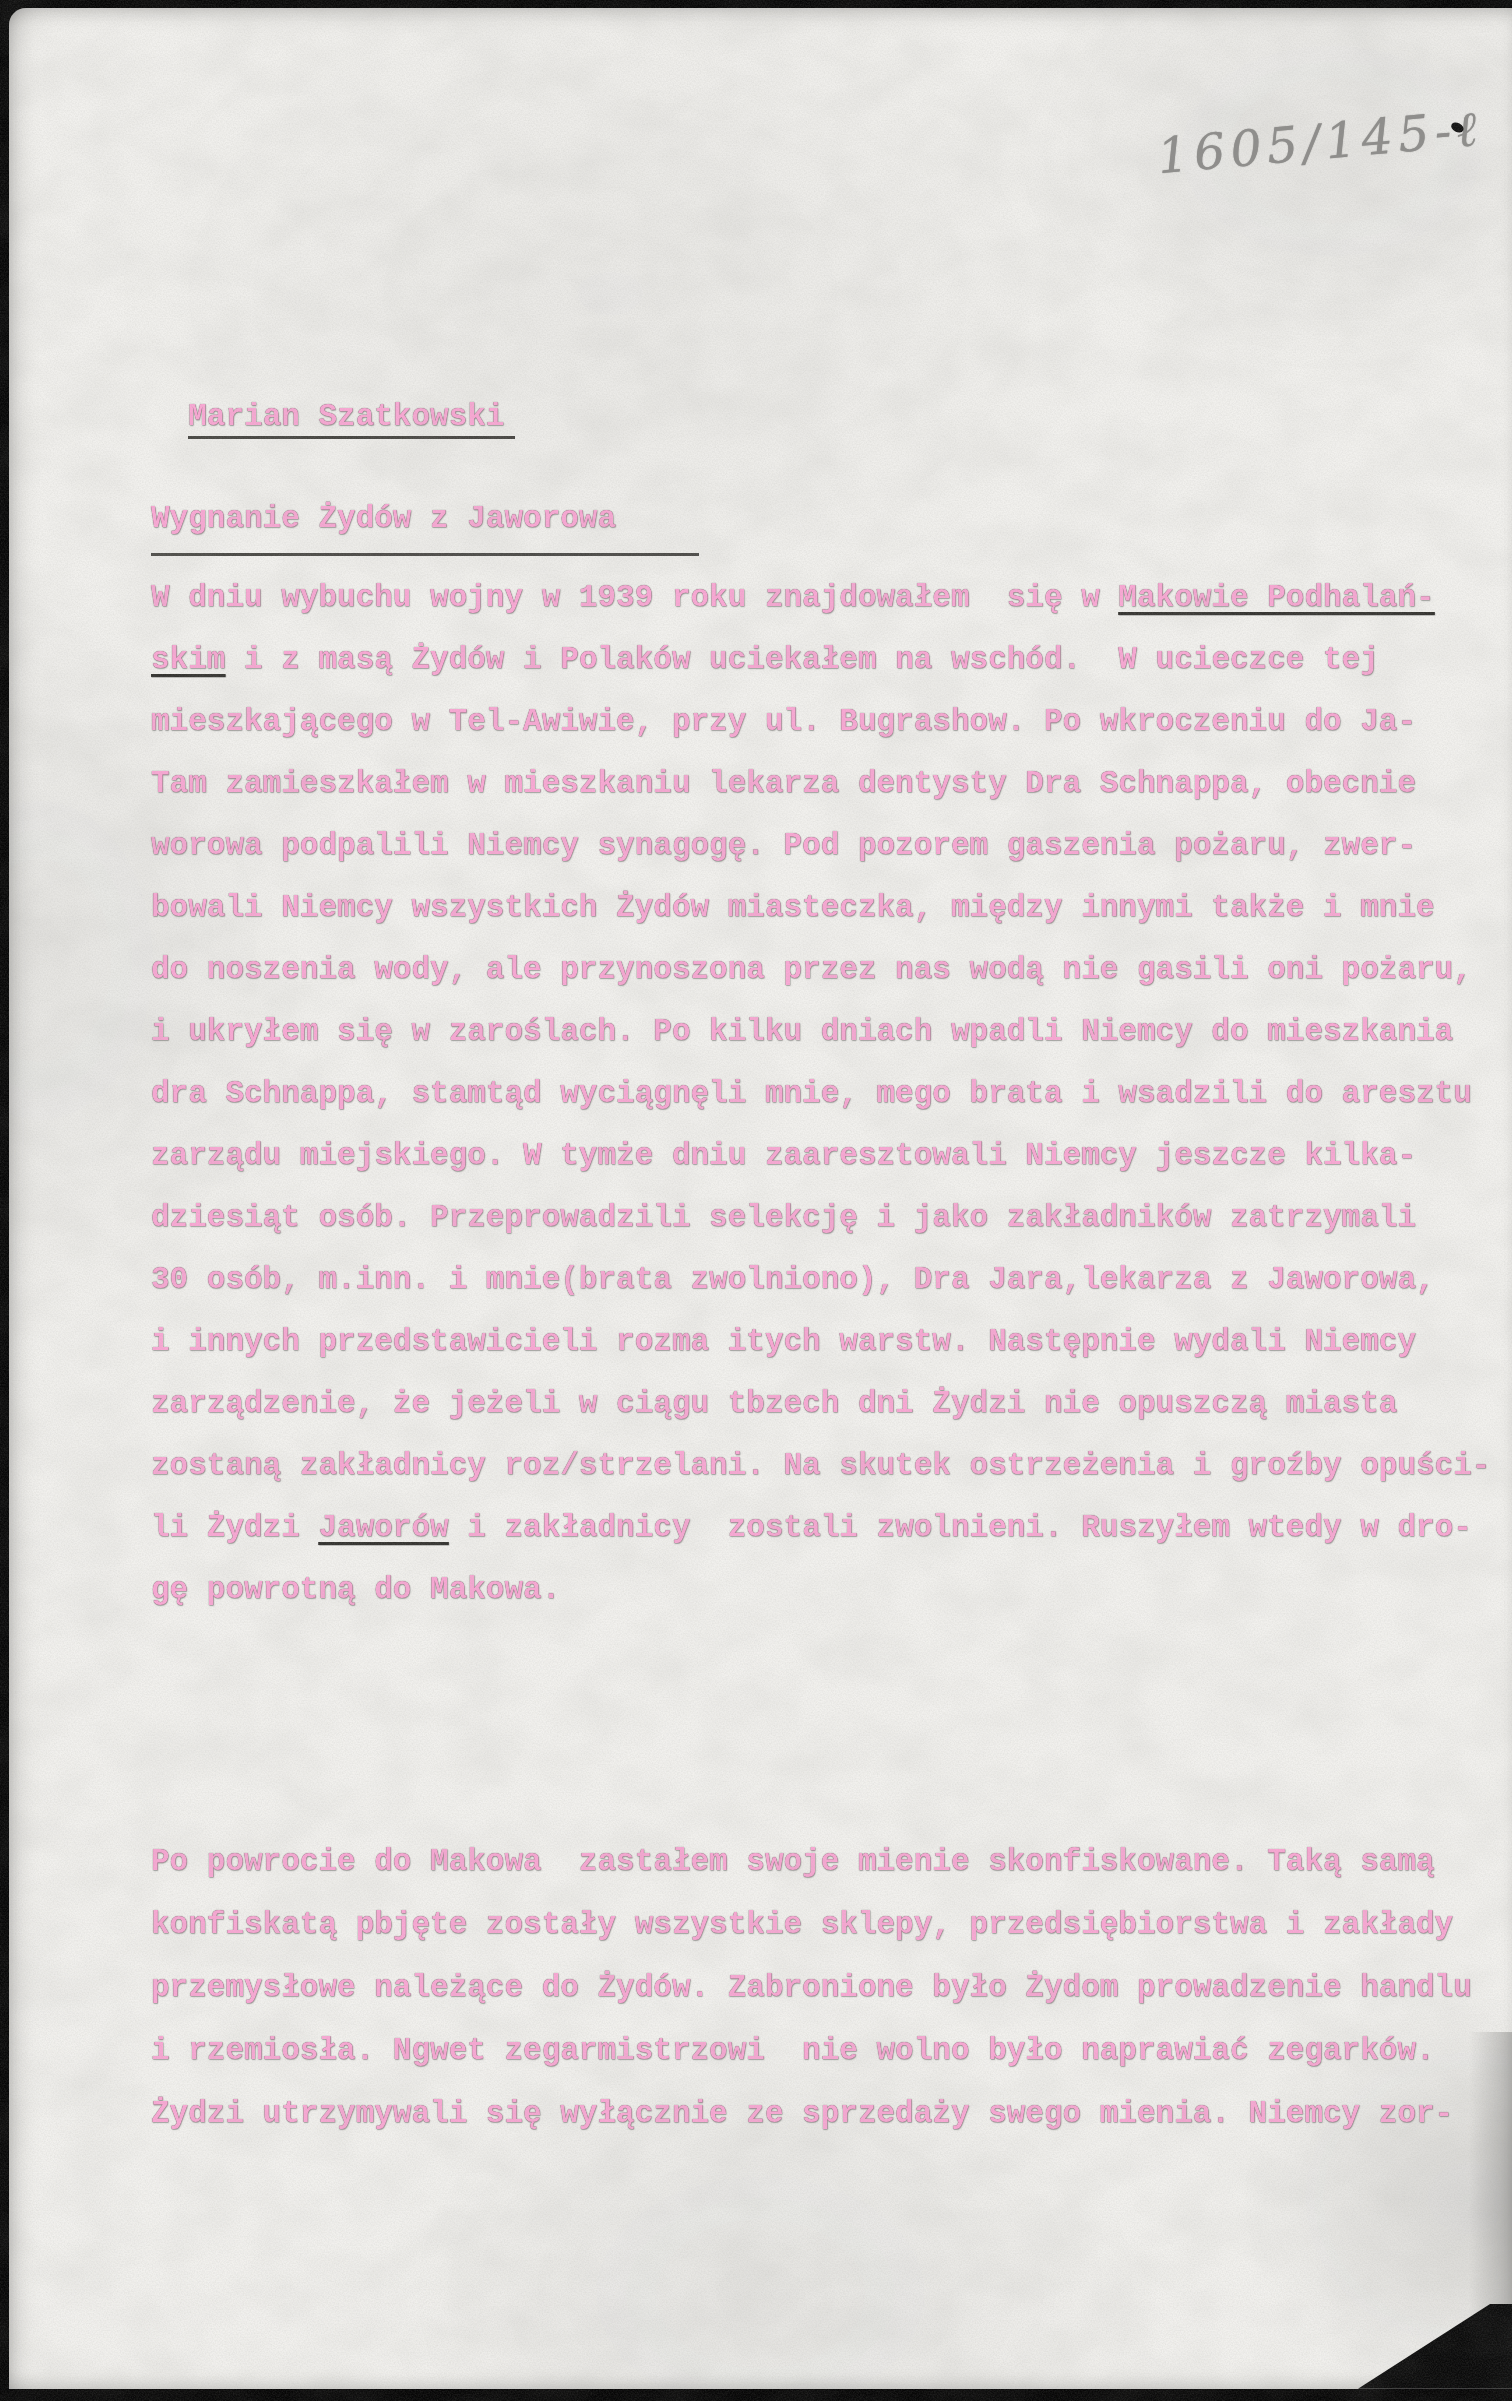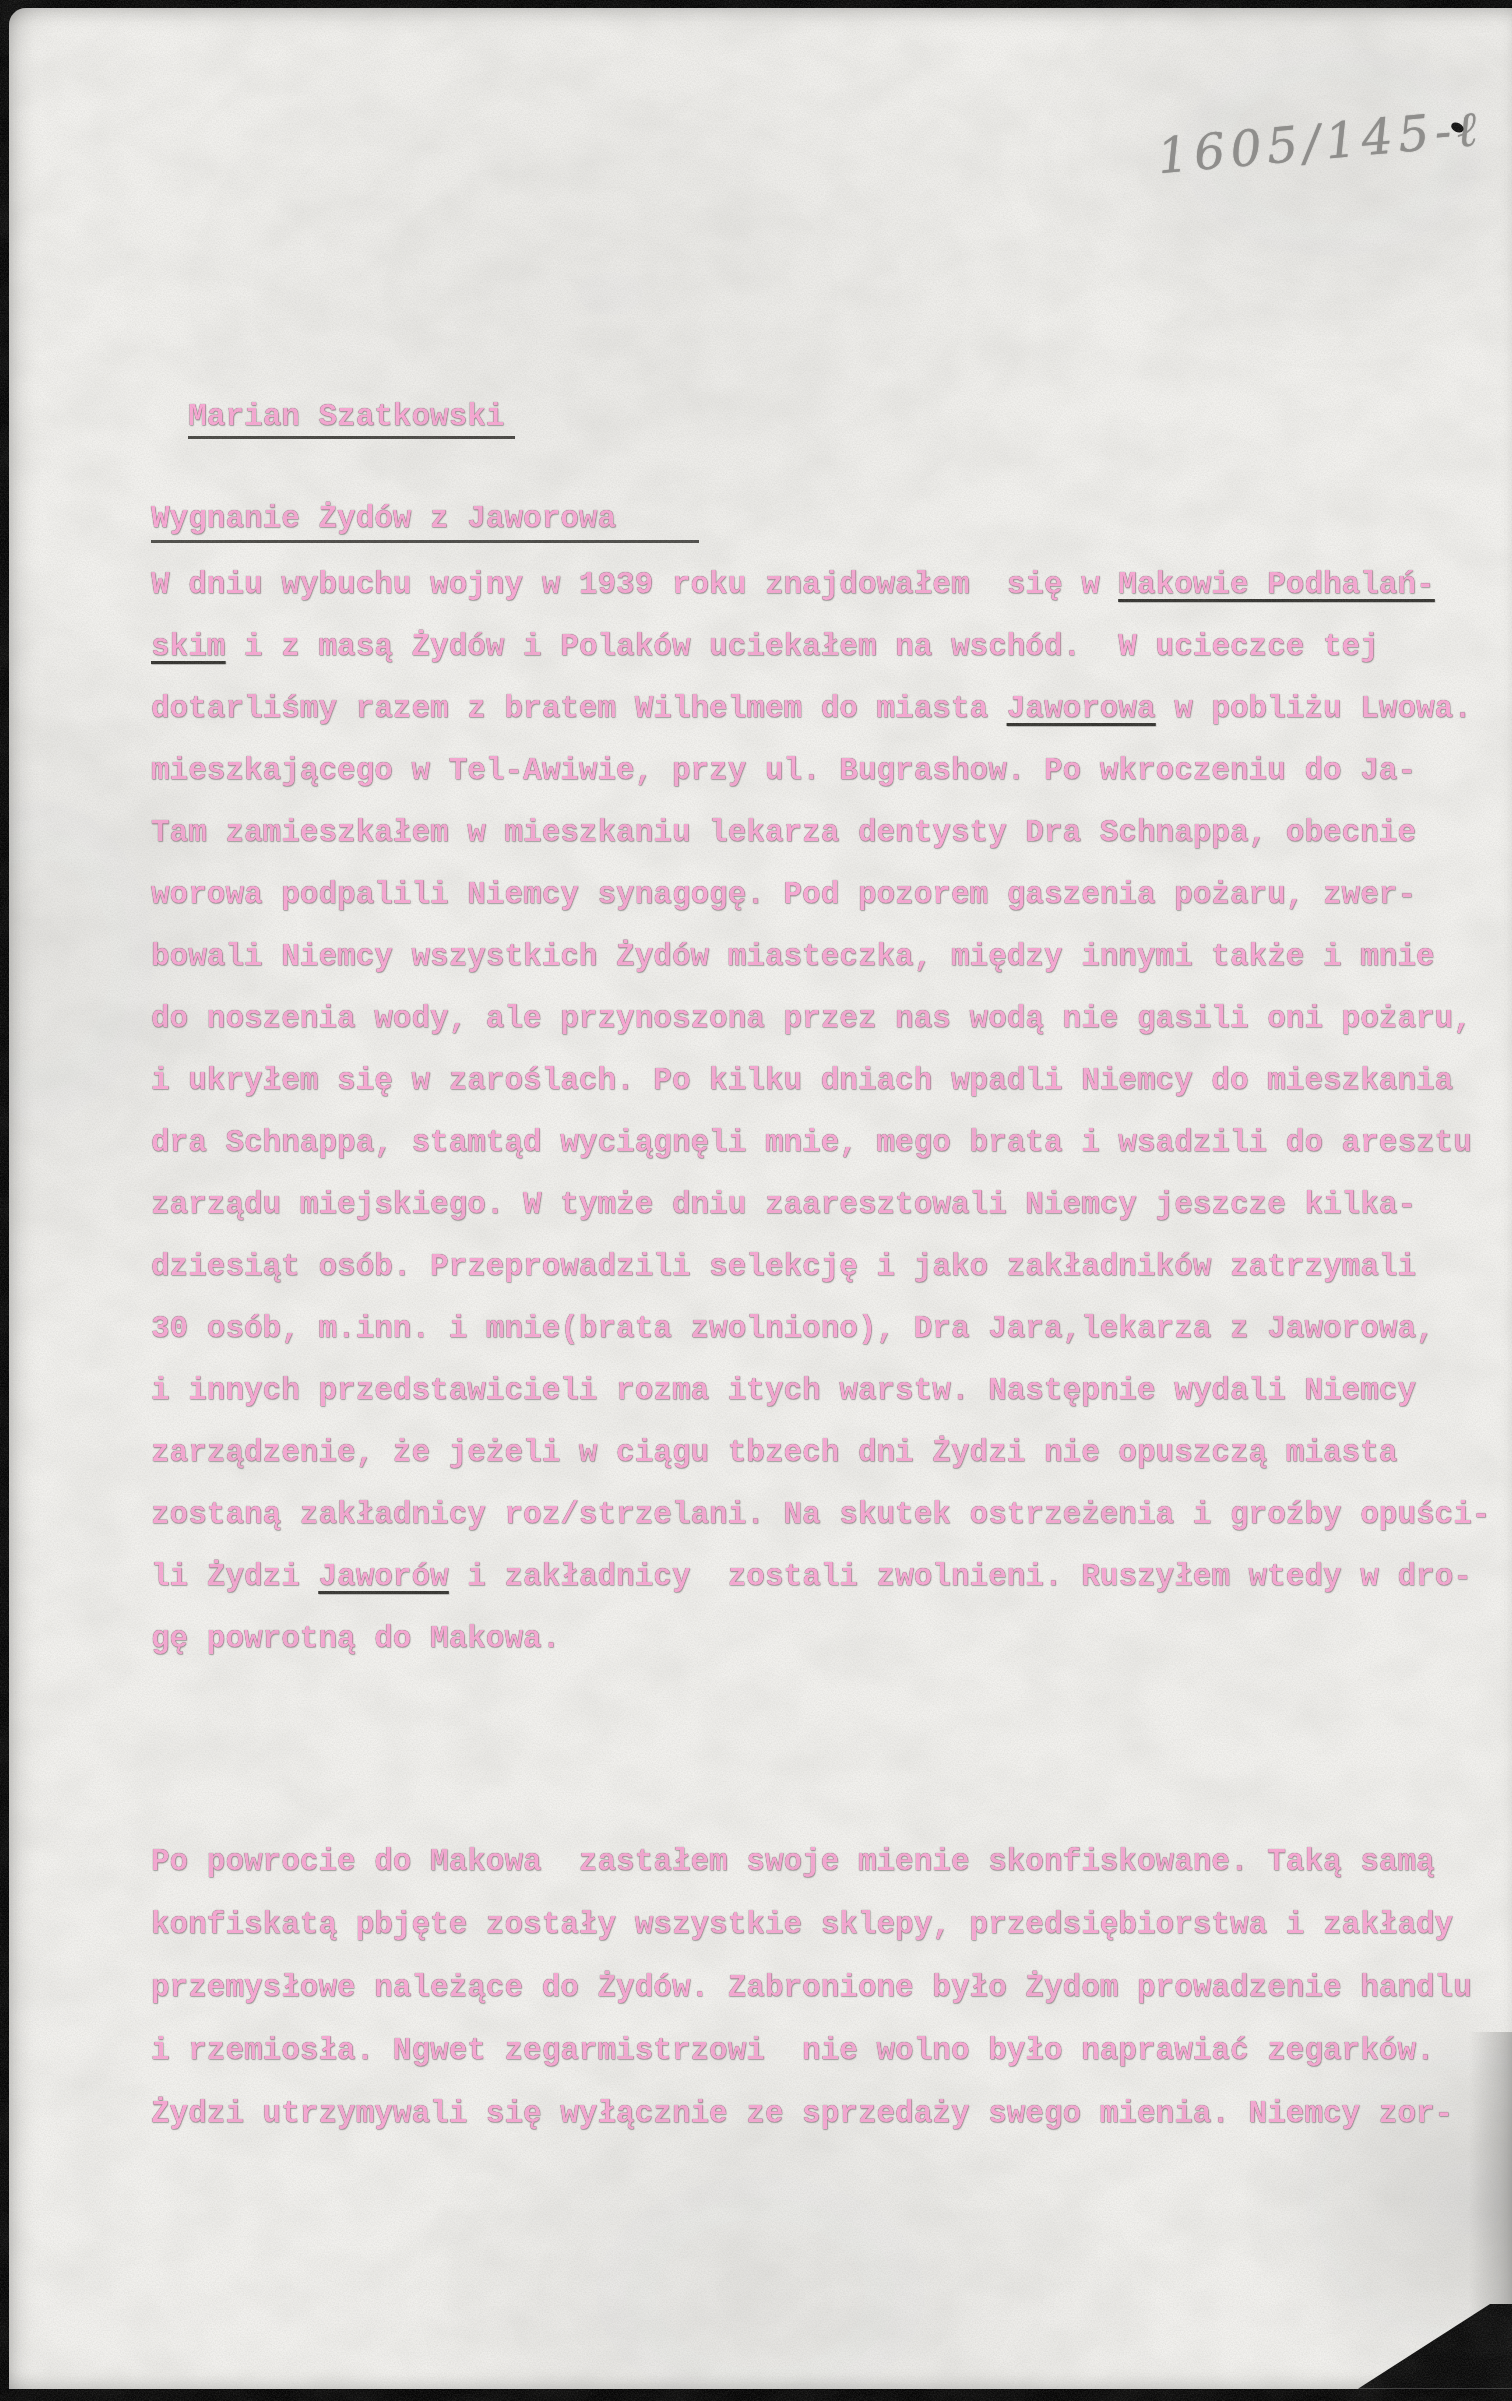--- a/index.html
+++ b/index.html
@@ -66,21 +66,21 @@
     display:inline-block;
     border-bottom:3.1px solid rgba(52,51,48,.9);
     padding:0 10.8px 2.3px 0;
   }
   .section{position:absolute;left:151px;right:15.4px;}
   .section-0{top:501px;}
   .section-1{top:1826px;}
   .section-title span{
     display:inline-block;
     border-bottom:3.1px solid rgba(52,51,48,.88);
-    padding-bottom:4px;
+    padding-bottom:17px;
   }
   .section-0 .section-title span{padding-right:83px;}
   .section-1 .section-title span{padding-right:6.1px;}
   .lines-0{margin-top:10.8px;}
   .lines-1{margin-top:3.8px;}
   .lines-0 .line{line-height:62px;}
   .lines-1 .line{line-height:63px;}
   .line .u{
     text-decoration:underline;
     text-decoration-thickness:2.7px;
@@ -100,21 +100,20 @@
 <div class="author type">
   <span>Marian Szatkowski</span>
 </div>
 
 <div>
     <div class="section section-0">
       <div class="section-title type"><span>Wygnanie Żydów z Jaworowa</span></div>
       <div class="lines lines-0">
         <div class="line type"><span>W dniu wybuchu wojny w 1939 roku znajdowałem  się w </span><span class="u">Makowie Podhalań-</span></div>
         <div class="line type"><span class="u">skim</span><span> i z masą Żydów i Polaków uciekałem na wschód.  W ucieczce tej</span></div>
-        <div class="line type"><span>dotarliśmy razem z bratem Wilhelmem do miasta </span><span class="u">Jaworowa</span><span> w pobliżu Lwowa.</span></div>
         <div class="line type"><span>mieszkającego w Tel-Awiwie, przy ul. Bugrashow. Po wkroczeniu do Ja-</span></div>
         <div class="line type"><span>Tam zamieszkałem w mieszkaniu lekarza dentysty Dra Schnappa, obecnie</span></div>
         <div class="line type"><span>worowa podpalili Niemcy synagogę. Pod pozorem gaszenia pożaru, zwer-</span></div>
         <div class="line type"><span>bowali Niemcy wszystkich Żydów miasteczka, między innymi także i mnie</span></div>
         <div class="line type"><span>do noszenia wody, ale przynoszona przez nas wodą nie gasili oni pożaru,</span></div>
         <div class="line type"><span>i ukryłem się w zaroślach. Po kilku dniach wpadli Niemcy do mieszkania</span></div>
         <div class="line type"><span>dra Schnappa, stamtąd wyciągnęli mnie, mego brata i wsadzili do aresztu</span></div>
         <div class="line type"><span>zarządu miejskiego. W tymże dniu zaaresztowali Niemcy jeszcze kilka-</span></div>
         <div class="line type"><span>dziesiąt osób. Przeprowadzili selekcję i jako zakładników zatrzymali</span></div>
         <div class="line type"><span>30 osób, m.inn. i mnie(brata zwolniono), Dra Jara,lekarza z Jaworowa,</span></div>

